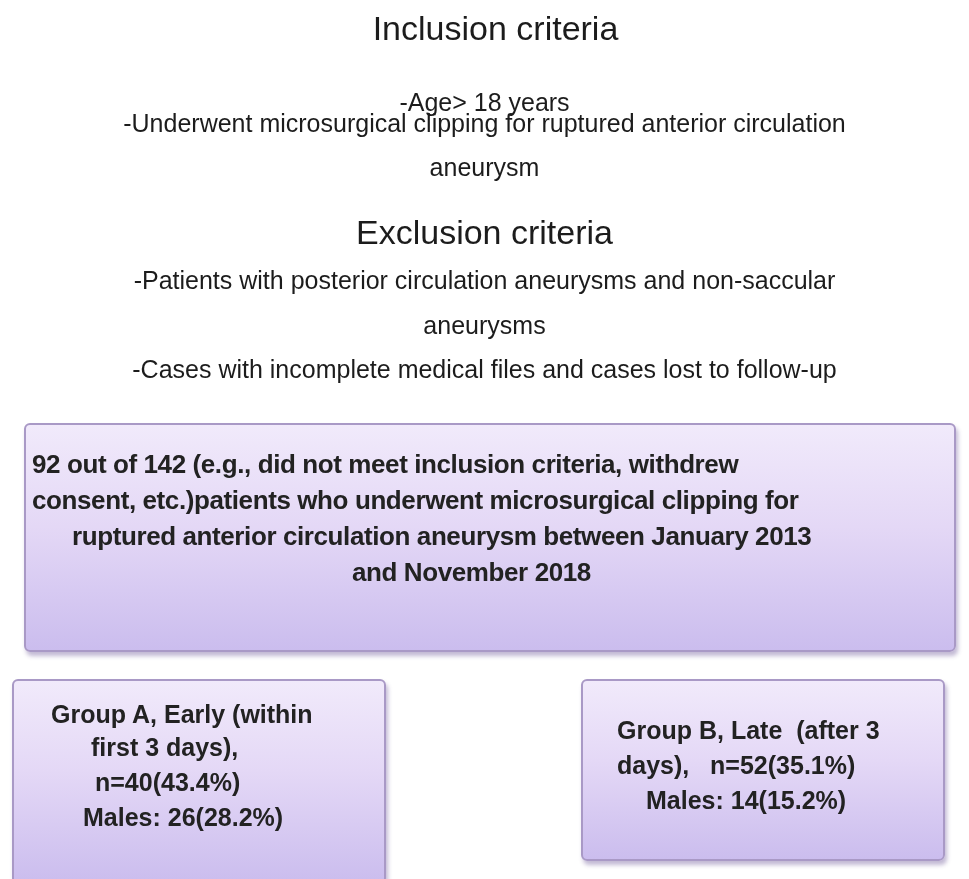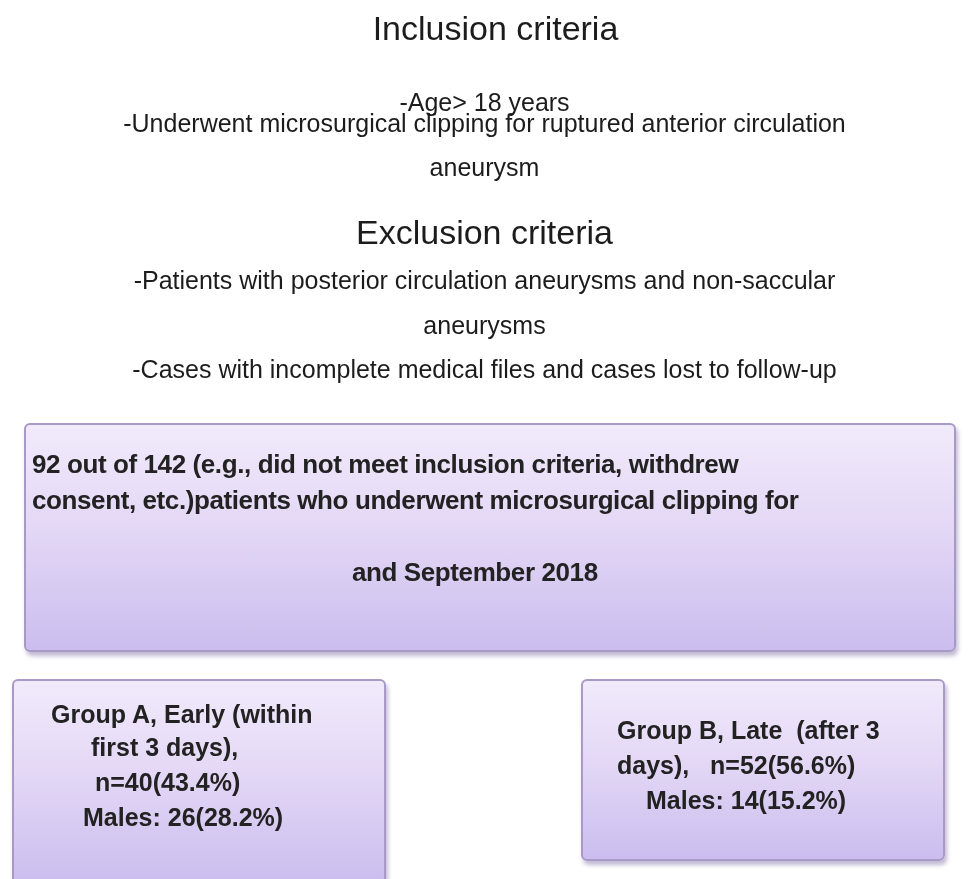--- a/index.html
+++ b/index.html
@@ -74,27 +74,28 @@
 <div>
   <div class="heading" style="top:212px;">Exclusion criteria</div>
   <div class="line" style="top:265px;">-Patients with posterior circulation aneurysms and non-saccular</div>
   <div class="line" style="top:310px;">aneurysms</div>
   <div class="line" style="top:354px;">-Cases with incomplete medical files and cases lost to follow-up</div>
 </div>
 
 <div id="main-box" class="box" style="left:24px; top:423px; width:932px; height:229px;">
   <div class="box-text" style="left:6px; top:22px;">92 out of 142 (e.g., did not meet inclusion criteria, withdrew</div>
   <div class="box-text" style="left:6px; top:58px;">consent, etc.)patients who underwent microsurgical clipping for</div>
-  <div class="box-text" style="left:326px; top:130px;">and September 2018</div>
+  <div class="box-text" style="left:46px; top:94px;">ruptured anterior circulation aneurysm between January 2013</div>
+  <div class="box-text" style="left:326px; top:130px;">and November 2018</div>
 </div>
 
 <div class="box group-box" style="left:12px; top:679px; width:374px; height:205px;">
   <div class="box-text" style="left:37px; top:17px;">Group A, Early (within</div>
   <div class="box-text" style="left:77px; top:50px;">first 3 days),</div>
   <div class="box-text" style="left:81px; top:85px;">n=40(43.4%)</div>
   <div class="box-text" style="left:69px; top:120px;">Males: 26(28.2%)</div>
 </div>
 
 <div class="box group-box" style="left:581px; top:679px; width:364px; height:182px;padding-left:21px;">
   <div class="box-text" style="left:34px; top:33px;">Group B, Late  (after 3</div>
-  <div class="box-text" style="left:34px; top:68px;">days),   n=52(56.6%)</div>
+  <div class="box-text" style="left:34px; top:68px;">days),   n=52(35.1%)</div>
   <div class="box-text" style="left:63px; top:103px;">Males: 14(15.2%)</div>
 </div>
 
 </body></html>

